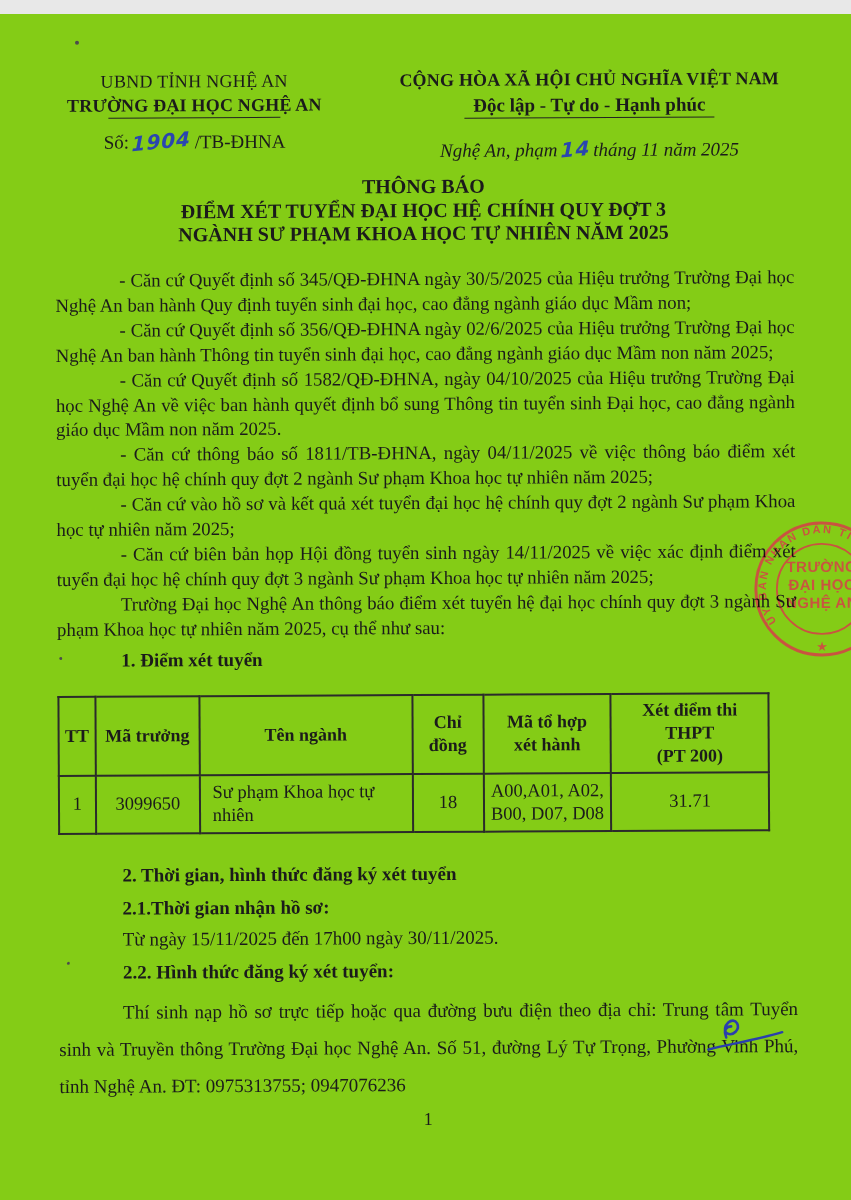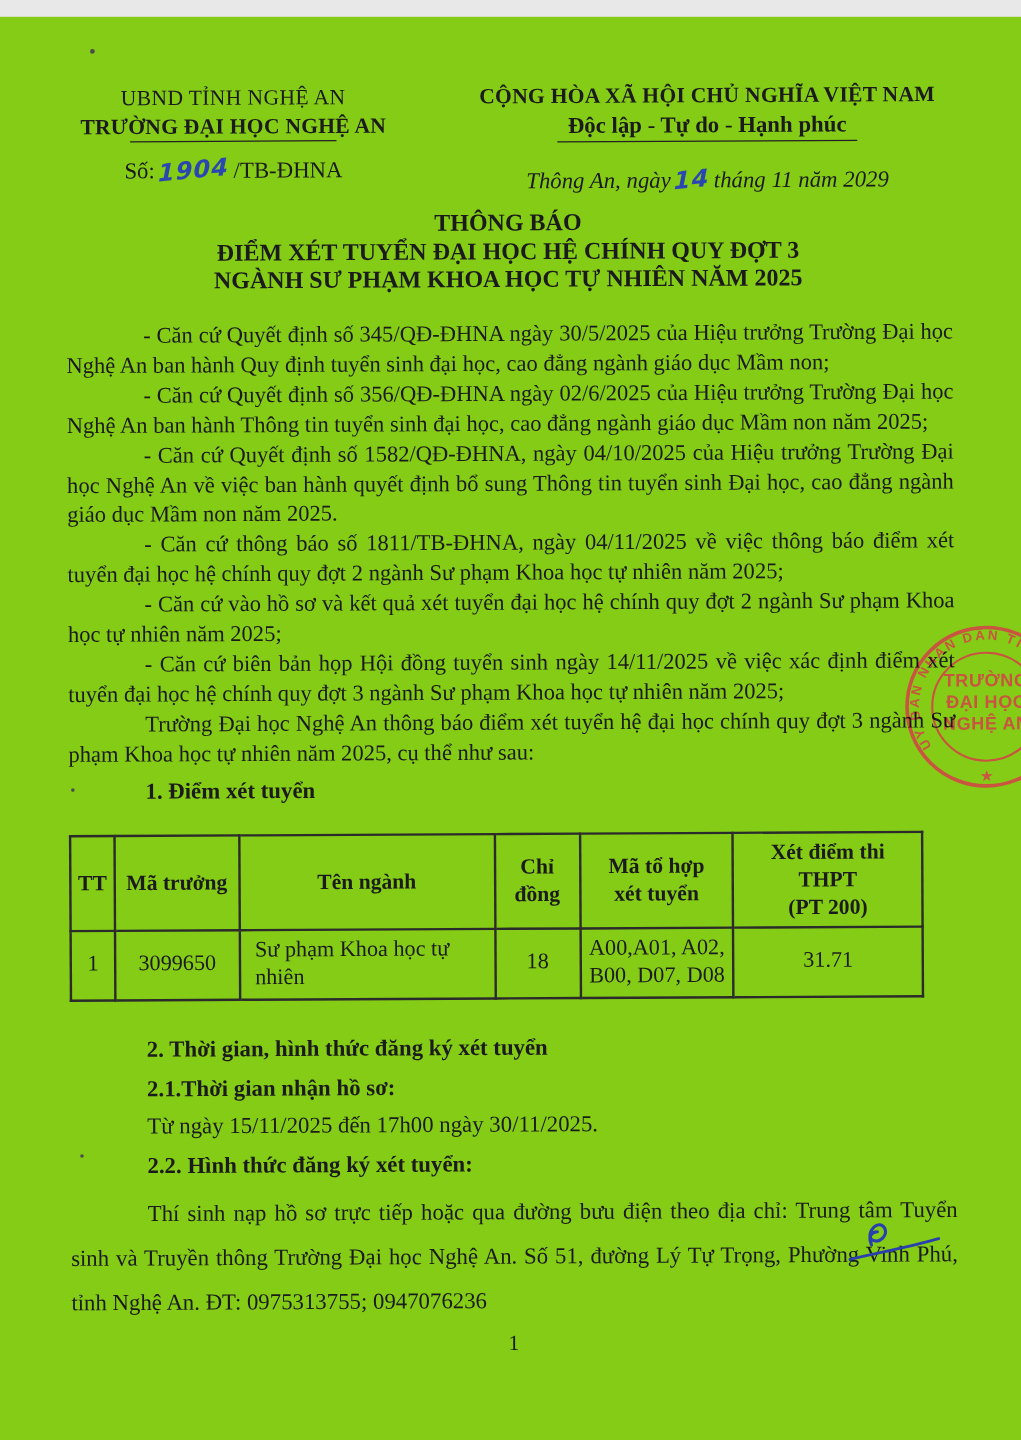--- a/index.html
+++ b/index.html
@@ -86,21 +86,21 @@
       <div class="so-line">
         <span>Số:</span><span class="hand">1904</span><span>/TB-ĐHNA</span>
       </div>
     </div>
 
     <div class="hdr-right">
       <div class="l1">CỘNG HÒA XÃ HỘI CHỦ NGHĨA VIỆT NAM</div>
       <div class="l2">Độc lập - Tự do - Hạnh phúc</div>
       <div class="ul"></div>
       <div class="date-line">
-        <span>Thông An, ngày</span><span class="hand">14</span><span>tháng 11 năm 2029</span>
+        <span>Nghệ An, phạm</span><span class="hand">14</span><span>tháng 11 năm 2025</span>
       </div>
     </div>
 
     <div class="title">
       <div>THÔNG BÁO</div>
       <div>ĐIỂM XÉT TUYỂN ĐẠI HỌC HỆ CHÍNH QUY ĐỢT 3</div>
       <div>NGÀNH SƯ PHẠM KHOA HỌC TỰ NHIÊN NĂM 2025</div>
     </div>
 
     <div class="content">
@@ -123,21 +123,21 @@
             <col style="width:18%">
             <col style="width:22.2%">
         </colgroup>
         <thead>
           <tr>
             <th>TT</th>
             <th>Mã trưởng</th>
             <th>Tên ngành</th>
             <th>Chỉ đồng</th>
             <th>Mã tổ hợp
-xét tuyển</th>
+xét hành</th>
             <th>Xét điểm thi THPT
 (PT 200)</th>
           </tr>
         </thead>
         <tbody>
           <tr>
             <td>1</td>
             <td>3099650</td>
             <td class="cell-left">Sư phạm Khoa học tự nhiên</td>
             <td>18</td>

